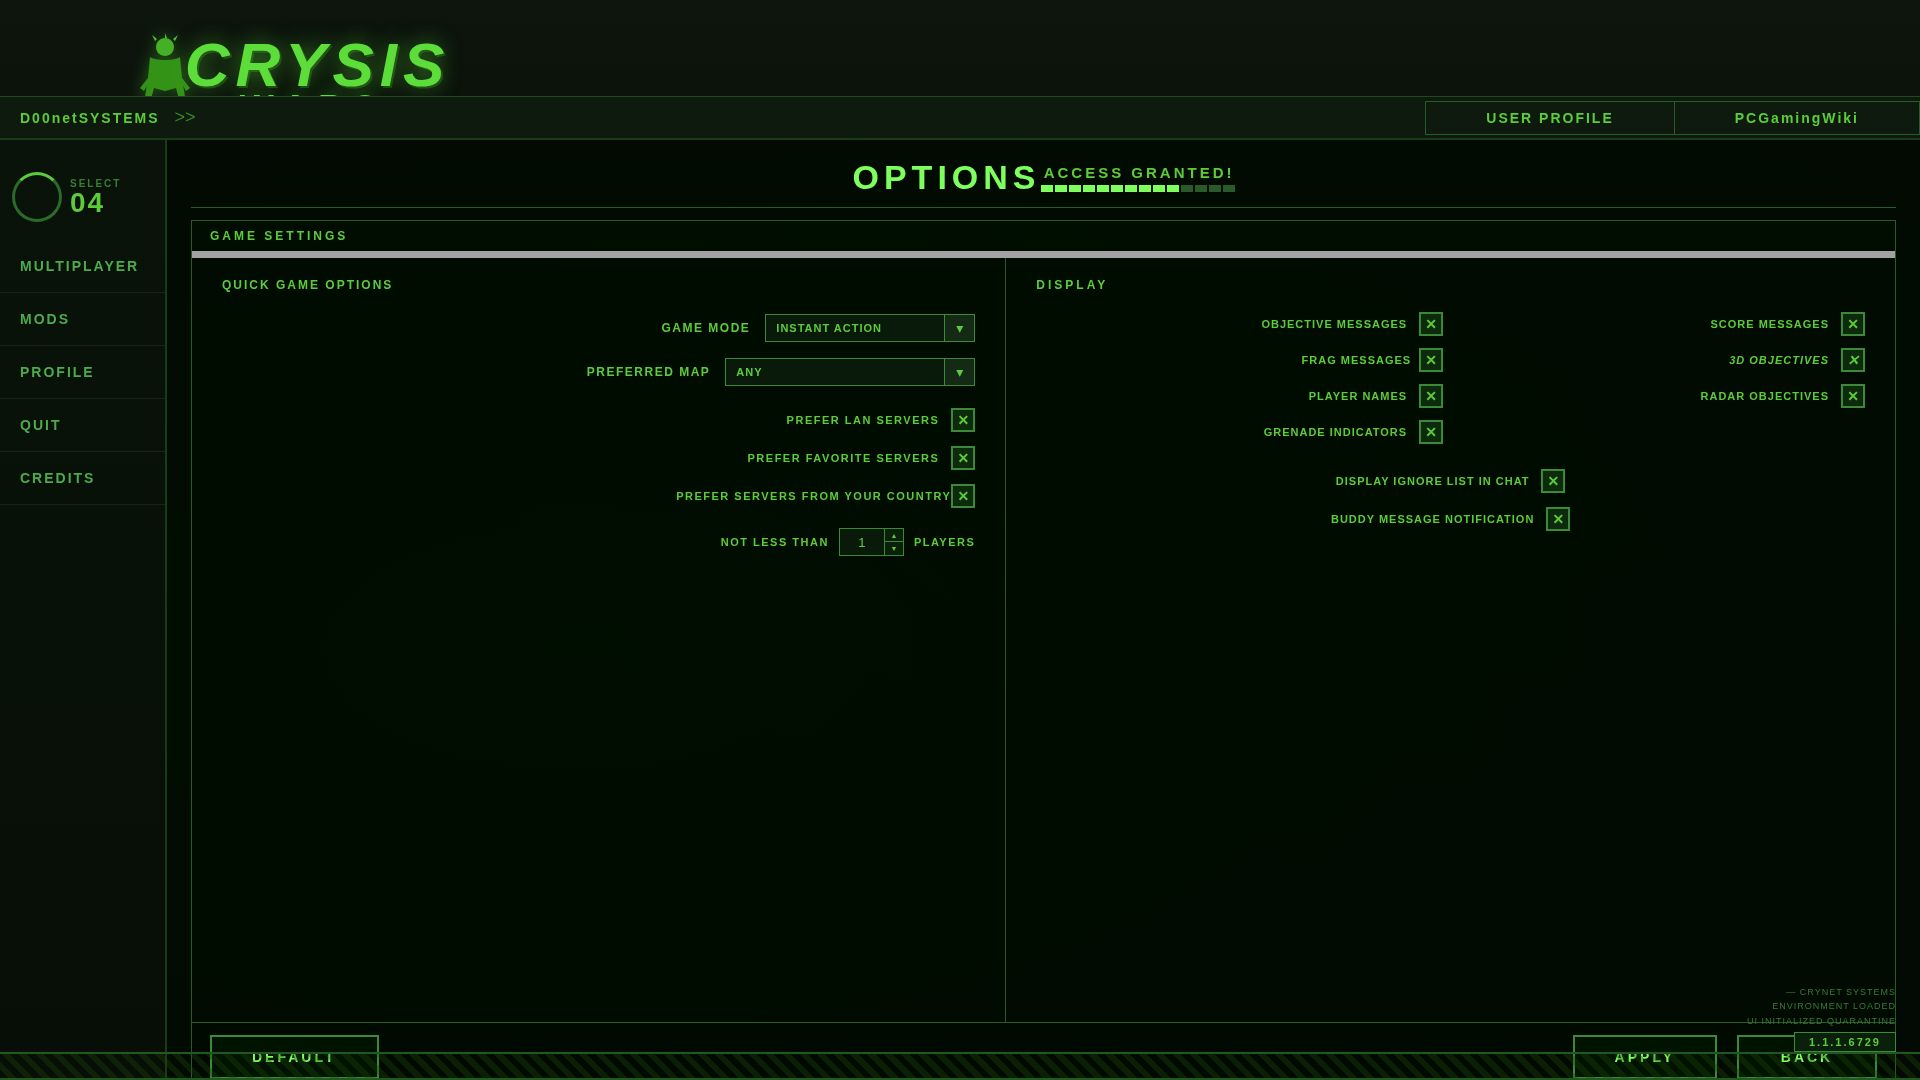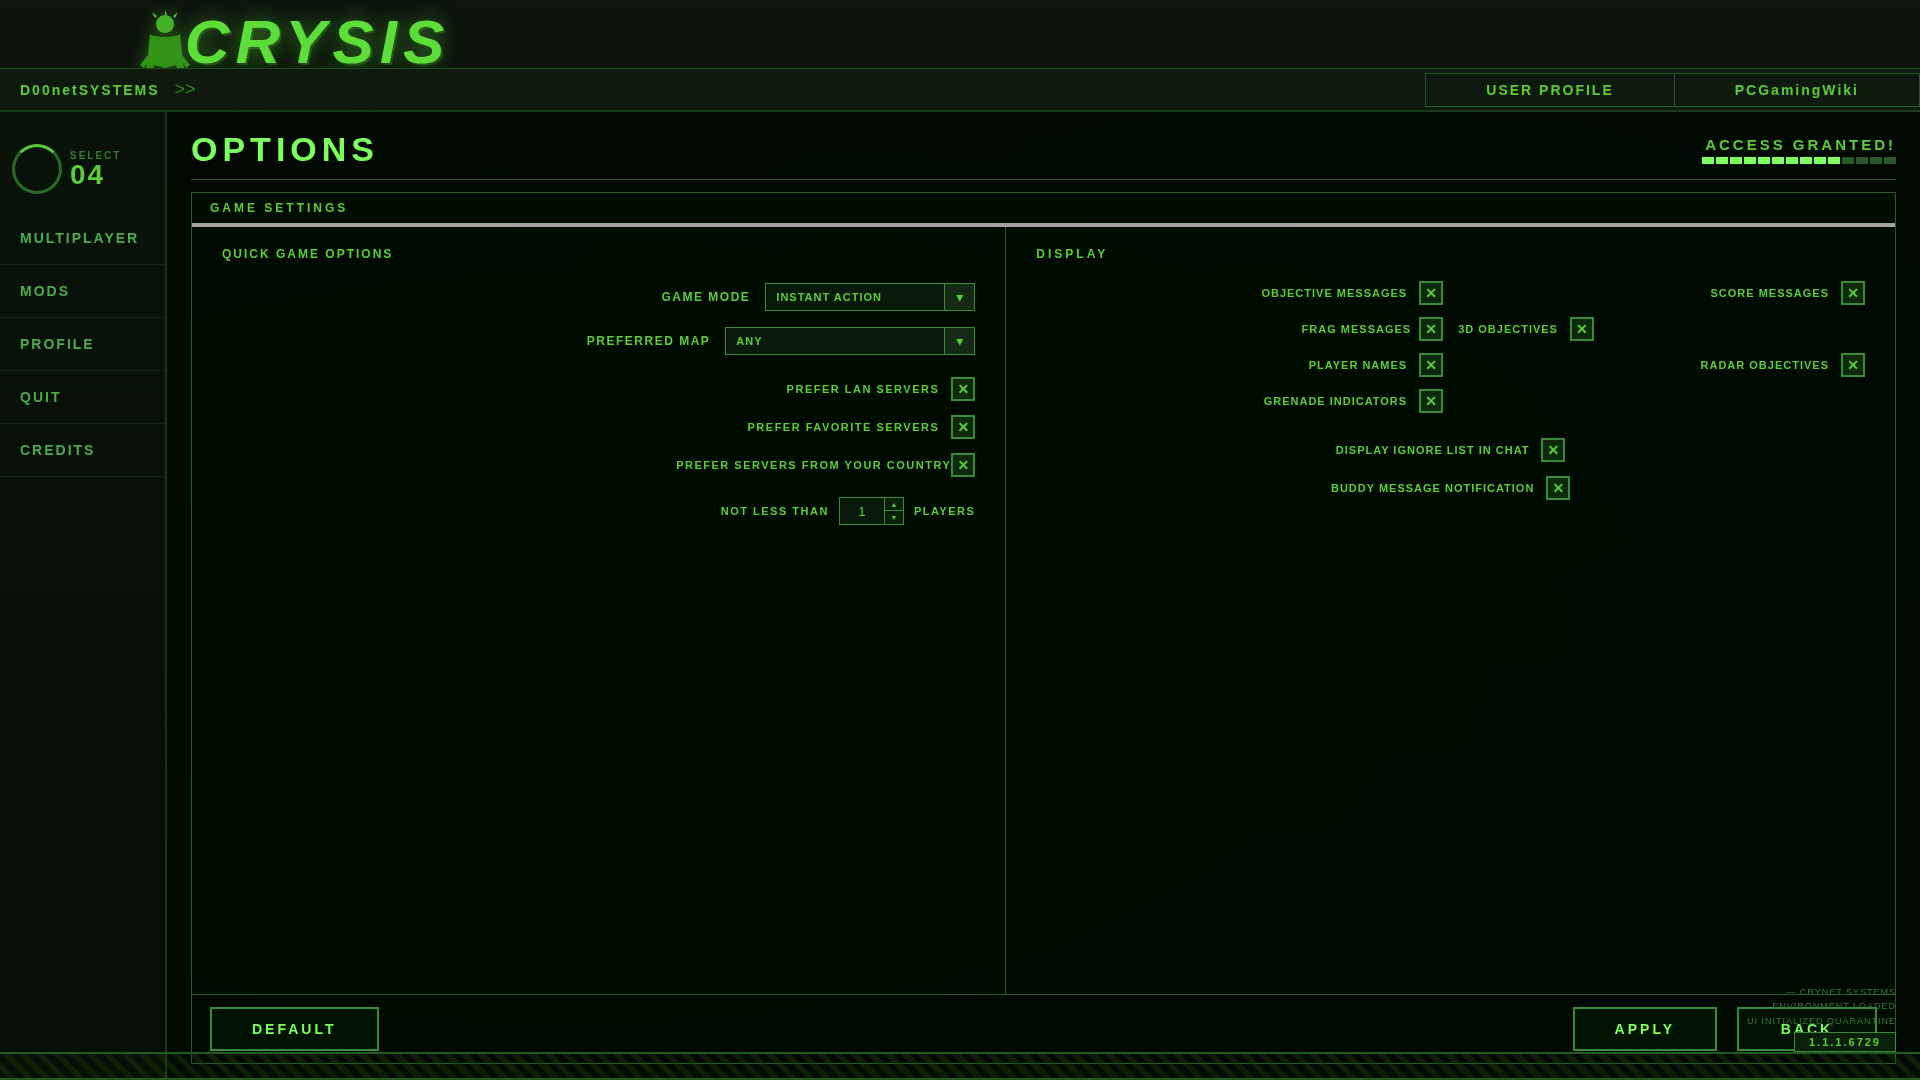--- a/index.html
+++ b/index.html
@@ -26,24 +26,24 @@
     .main-container {
       position: relative;
       z-index: 1;
       width: 1920px;
       height: 1080px;
     }
 
     
     .top-bar {
       width: 100%;
-      height: 112px;
+      height: 140px;
       background: linear-gradient(180deg, #0d150d 0%, #0a120a 100%);
       display: flex;
-      align-items: flex-start;
+      align-items: flex-end;
       border-bottom: 2px solid #1a3a1a;
       position: relative;
     }
 
     .logo-area {
       width: 580px;
       display: flex;
       align-items: center;
       justify-content: center;
       padding: 10px 0;
@@ -260,21 +260,21 @@
         <div class="sidebar-item">MULTIPLAYER</div>
         <div class="sidebar-item">MODS</div>
         <div class="sidebar-item">PROFILE</div>
         <div class="sidebar-item">QUIT</div>
         <div class="sidebar-item">CREDITS</div>
       </div>
     </div>
 
     <div style="flex:1; padding:18px 24px; display:flex; flex-direction:column; background:rgba(0,8,0,0.7);">
 
-      <div style="display:flex; justify-content:space-between; align-items:center; margin-bottom:12px; border-bottom:1px solid #2a5a2a; padding-bottom:10px;">
+      <div style="display:flex; justify-content:center; align-items:center; margin-bottom:12px; border-bottom:1px solid #2a5a2a; padding-bottom:10px;">
         <div style="font-size:34px; font-weight:bold; color:#7dff5d; letter-spacing:5px; font-family:'Arial Black',sans-serif;">OPTIONS</div>
         <div style="text-align:right;">
           <div style="font-size:15px; font-weight:bold; color:#5dcc3a; letter-spacing:3px;">ACCESS GRANTED!</div>
           <div style="display:flex; gap:2px; margin-top:4px; justify-content:flex-end;" id="access-bar">
               <div style="width: 12px; height: 7px; background: rgb(125, 255, 93);"></div>
               <div style="width: 12px; height: 7px; background: rgb(125, 255, 93);"></div>
               <div style="width: 12px; height: 7px; background: rgb(125, 255, 93);"></div>
               <div style="width: 12px; height: 7px; background: rgb(125, 255, 93);"></div>
               <div style="width: 12px; height: 7px; background: rgb(125, 255, 93);"></div>
               <div style="width: 12px; height: 7px; background: rgb(125, 255, 93);"></div>
@@ -284,21 +284,21 @@
               <div style="width: 12px; height: 7px; background: rgb(125, 255, 93);"></div>
               <div style="width: 12px; height: 7px; background: rgb(42, 90, 42);"></div>
               <div style="width: 12px; height: 7px; background: rgb(42, 90, 42);"></div>
               <div style="width: 12px; height: 7px; background: rgb(42, 90, 42);"></div>
               <div style="width: 12px; height: 7px; background: rgb(42, 90, 42);"></div>
             </div>
         </div>
       </div>
 
       <div style="border:1px solid #2a5a2a; background:rgba(0,12,0,0.4); flex:1; display:flex; flex-direction:column;">
-        <div style="padding:8px 18px; font-size:12px; font-weight:bold; letter-spacing:3px; color:#5dcc3a; border-bottom:4px solid #a3a3a3; background:rgba(0,20,0,0.3);">GAME SETTINGS</div>
+        <div style="padding:8px 18px; font-size:12px; font-weight:bold; letter-spacing:3px; color:#5dcc3a; border-bottom:7px solid #a3a3a3; background:rgba(0,20,0,0.3);">GAME SETTINGS</div>
 
         <div style="display:flex; flex:1;">
 
           <div style="flex:1; padding:20px 30px; border-right:1px solid #2a5a2a;">
             <div style="font-size:12px; font-weight:bold; letter-spacing:2px; color:#5dcc3a; margin-bottom:22px;">QUICK GAME OPTIONS</div>
 
             <div style="display:flex; align-items:center; justify-content:flex-end; gap:15px; margin-bottom:16px;">
               <span style="font-size:12px; font-weight:bold; letter-spacing:1.5px; color:#5dcc3a;">GAME MODE</span>
               <div style="display:flex; width:210px; background:#0a1a0a; border:1px solid #3a8a3a; overflow:hidden; cursor:pointer;">
                 <span style="flex:1; padding:7px 10px; font-size:11px; font-weight:bold; letter-spacing:1px; color:#5dcc3a;">INSTANT ACTION</span>
@@ -355,21 +355,21 @@
               <div style="display:flex; align-items:center; justify-content:flex-end; gap:12px;">
                 <span style="font-size:11px; font-weight:bold; letter-spacing:1px; color:#5dcc3a;">SCORE MESSAGES</span>
                 <div class="x-btn checked"></div>
               </div>
 
               <div style="display:flex; align-items:center; justify-content:flex-end; gap:8px;">
                 <span style="font-size:11px; font-weight:bold; letter-spacing:1px; color:#5dcc3a;">FRAG MESSAGES</span>
                 <div class="x-btn checked"></div>
               </div>
 
-              <div style="display:flex; align-items:center; justify-content:flex-start; gap:12px;">
+              <div style="display:flex; align-items:center; justify-content:flex-end; gap:12px;font-style:italic;">
                 <span style="font-size:11px; font-weight:bold; letter-spacing:1px; color:#5dcc3a;">3D OBJECTIVES</span>
                 <div class="x-btn checked"></div>
               </div>
 
               <div style="display:flex; align-items:center; justify-content:flex-end; gap:12px;">
                 <span style="font-size:11px; font-weight:bold; letter-spacing:1px; color:#5dcc3a;">PLAYER NAMES</span>
                 <div class="x-btn checked"></div>
               </div>
 
               <div style="display:flex; align-items:center; justify-content:flex-end; gap:12px;">

